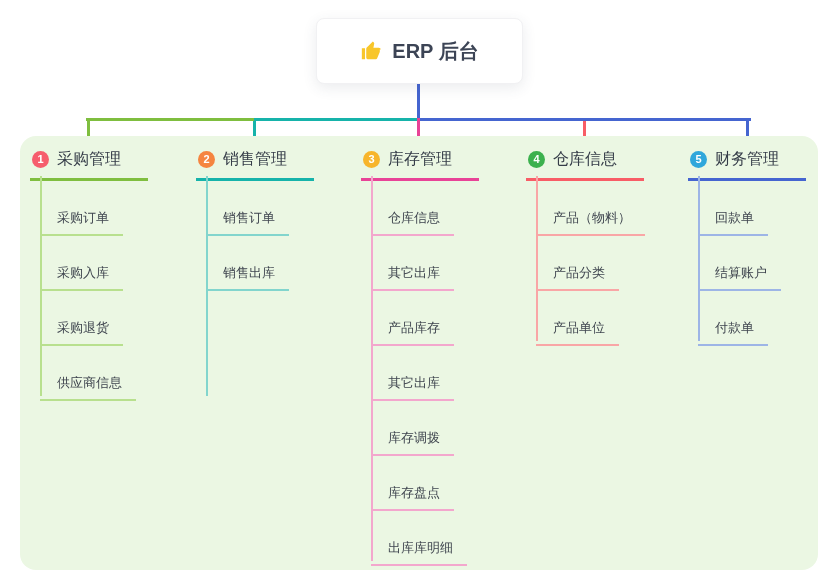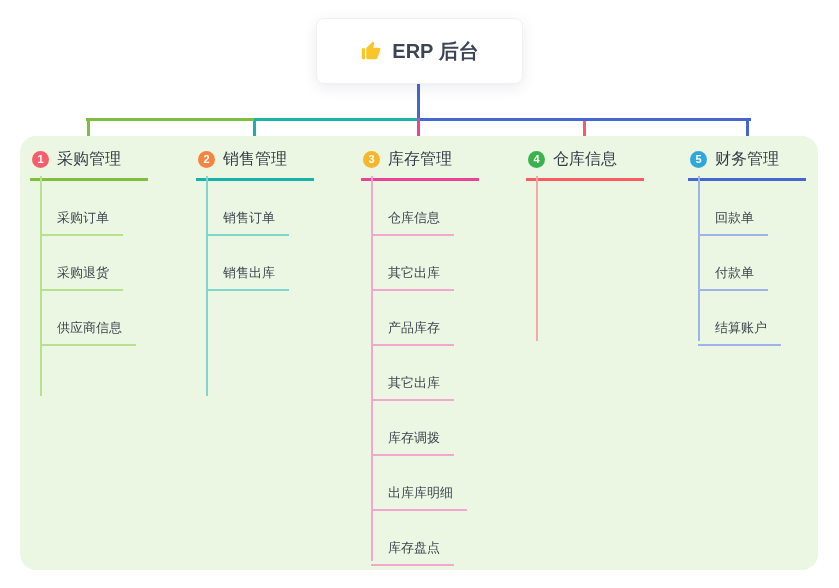--- a/index.html
+++ b/index.html
@@ -97,20 +97,23 @@
     <div class="branch-header">
       <span class="badge">1</span>
       <span>采购管理</span>
     </div>
     <div class="spine"></div>
     <div class="children">
       <div class="child">
           <span class="child-label">采购订单</span>
         </div>
       <div class="child">
+          <span class="child-label">采购入库</span>
+        </div>
+      <div class="child">
           <span class="child-label">采购退货</span>
         </div>
       <div class="child">
           <span class="child-label">供应商信息</span>
         </div>
     </div>
   </div>
 
   <div class="branch b2" style="--c: #16b3aa; --cl: #82d5cd; --badge: #f58540;">
     <div class="branch-header">
@@ -144,48 +147,59 @@
       <div class="child">
           <span class="child-label">产品库存</span>
         </div>
       <div class="child">
           <span class="child-label">其它出库</span>
         </div>
       <div class="child">
           <span class="child-label">库存调拨</span>
         </div>
       <div class="child">
+          <span class="child-label">库存盘点</span>
+        </div>
+      <div class="child">
           <span class="child-label">出库库明细</span>
-        </div>
-      <div class="child">
-          <span class="child-label">库存盘点</span>
         </div>
     </div>
   </div>
 
   <div class="branch b4" style="--c: #f85d66; --cl: #f9a6a6; --badge: #3cb14e;">
     <div class="branch-header">
       <span class="badge">4</span>
       <span>仓库信息</span>
     </div>
     <div class="spine"></div>
+    <div class="children">
+      <div class="child">
+          <span class="child-label">产品（物料）</span>
+        </div>
+      <div class="child">
+          <span class="child-label">产品分类</span>
+        </div>
+      <div class="child">
+          <span class="child-label">产品单位</span>
+        </div>
+    </div>
   </div>
 
   <div class="branch b5" style="--c: #4565d0; --cl: #9db5e6; --badge: #2fa7db;">
     <div class="branch-header">
       <span class="badge">5</span>
       <span>财务管理</span>
     </div>
     <div class="spine"></div>
     <div class="children">
       <div class="child">
           <span class="child-label">回款单</span>
         </div>
       <div class="child">
+          <span class="child-label">结算账户</span>
+        </div>
+      <div class="child">
           <span class="child-label">付款单</span>
         </div>
-      <div class="child">
-          <span class="child-label">结算账户</span>
-        </div>
     </div>
   </div>
 
 </div>
 
 </body></html>

